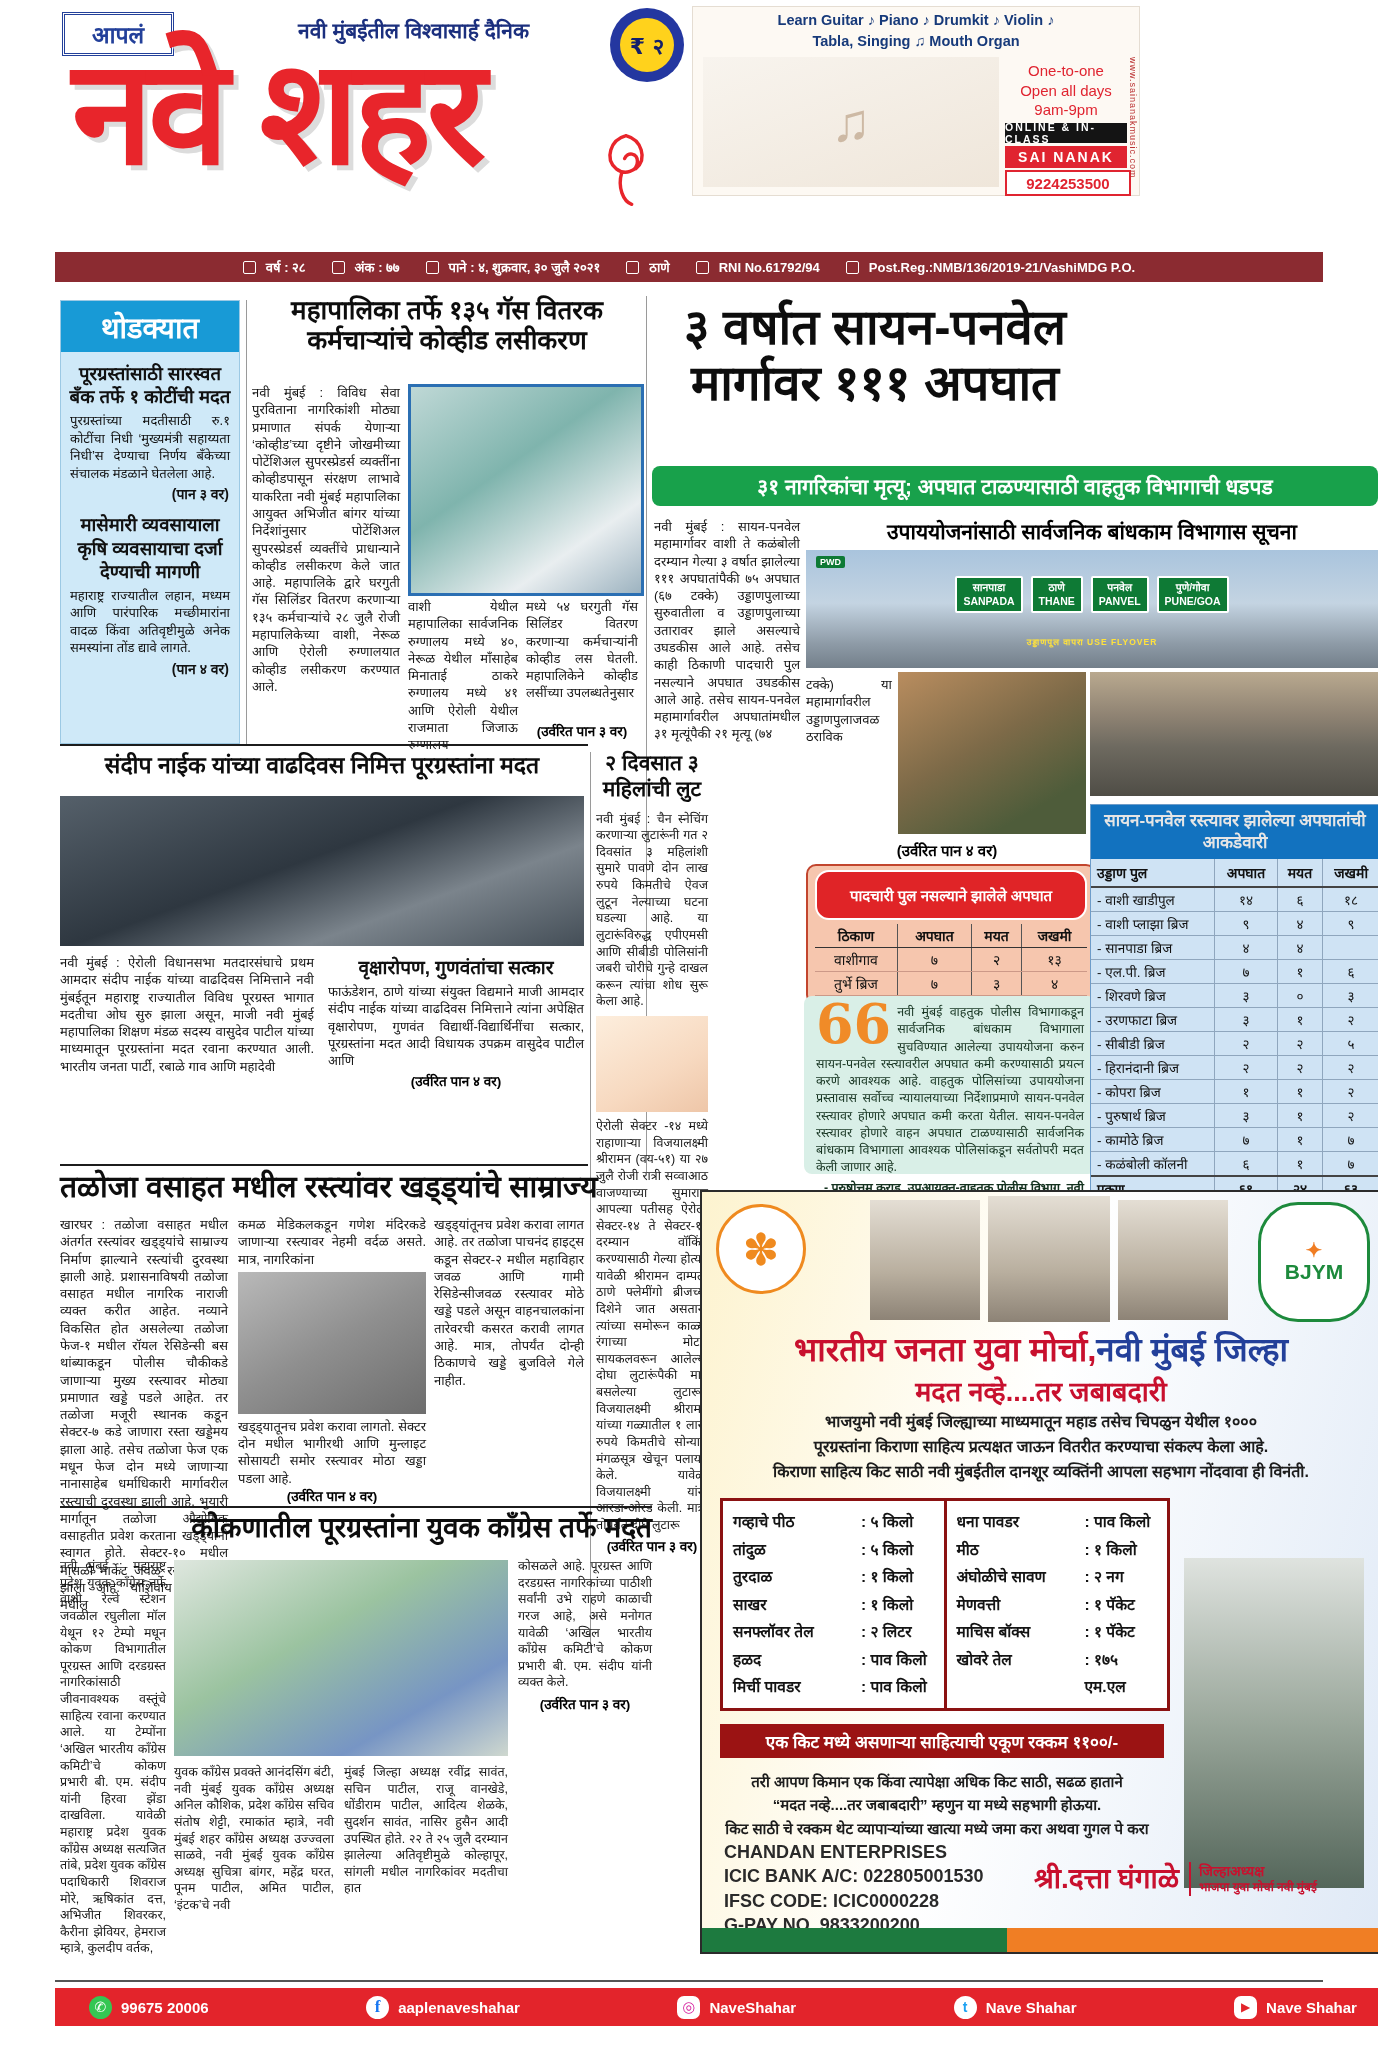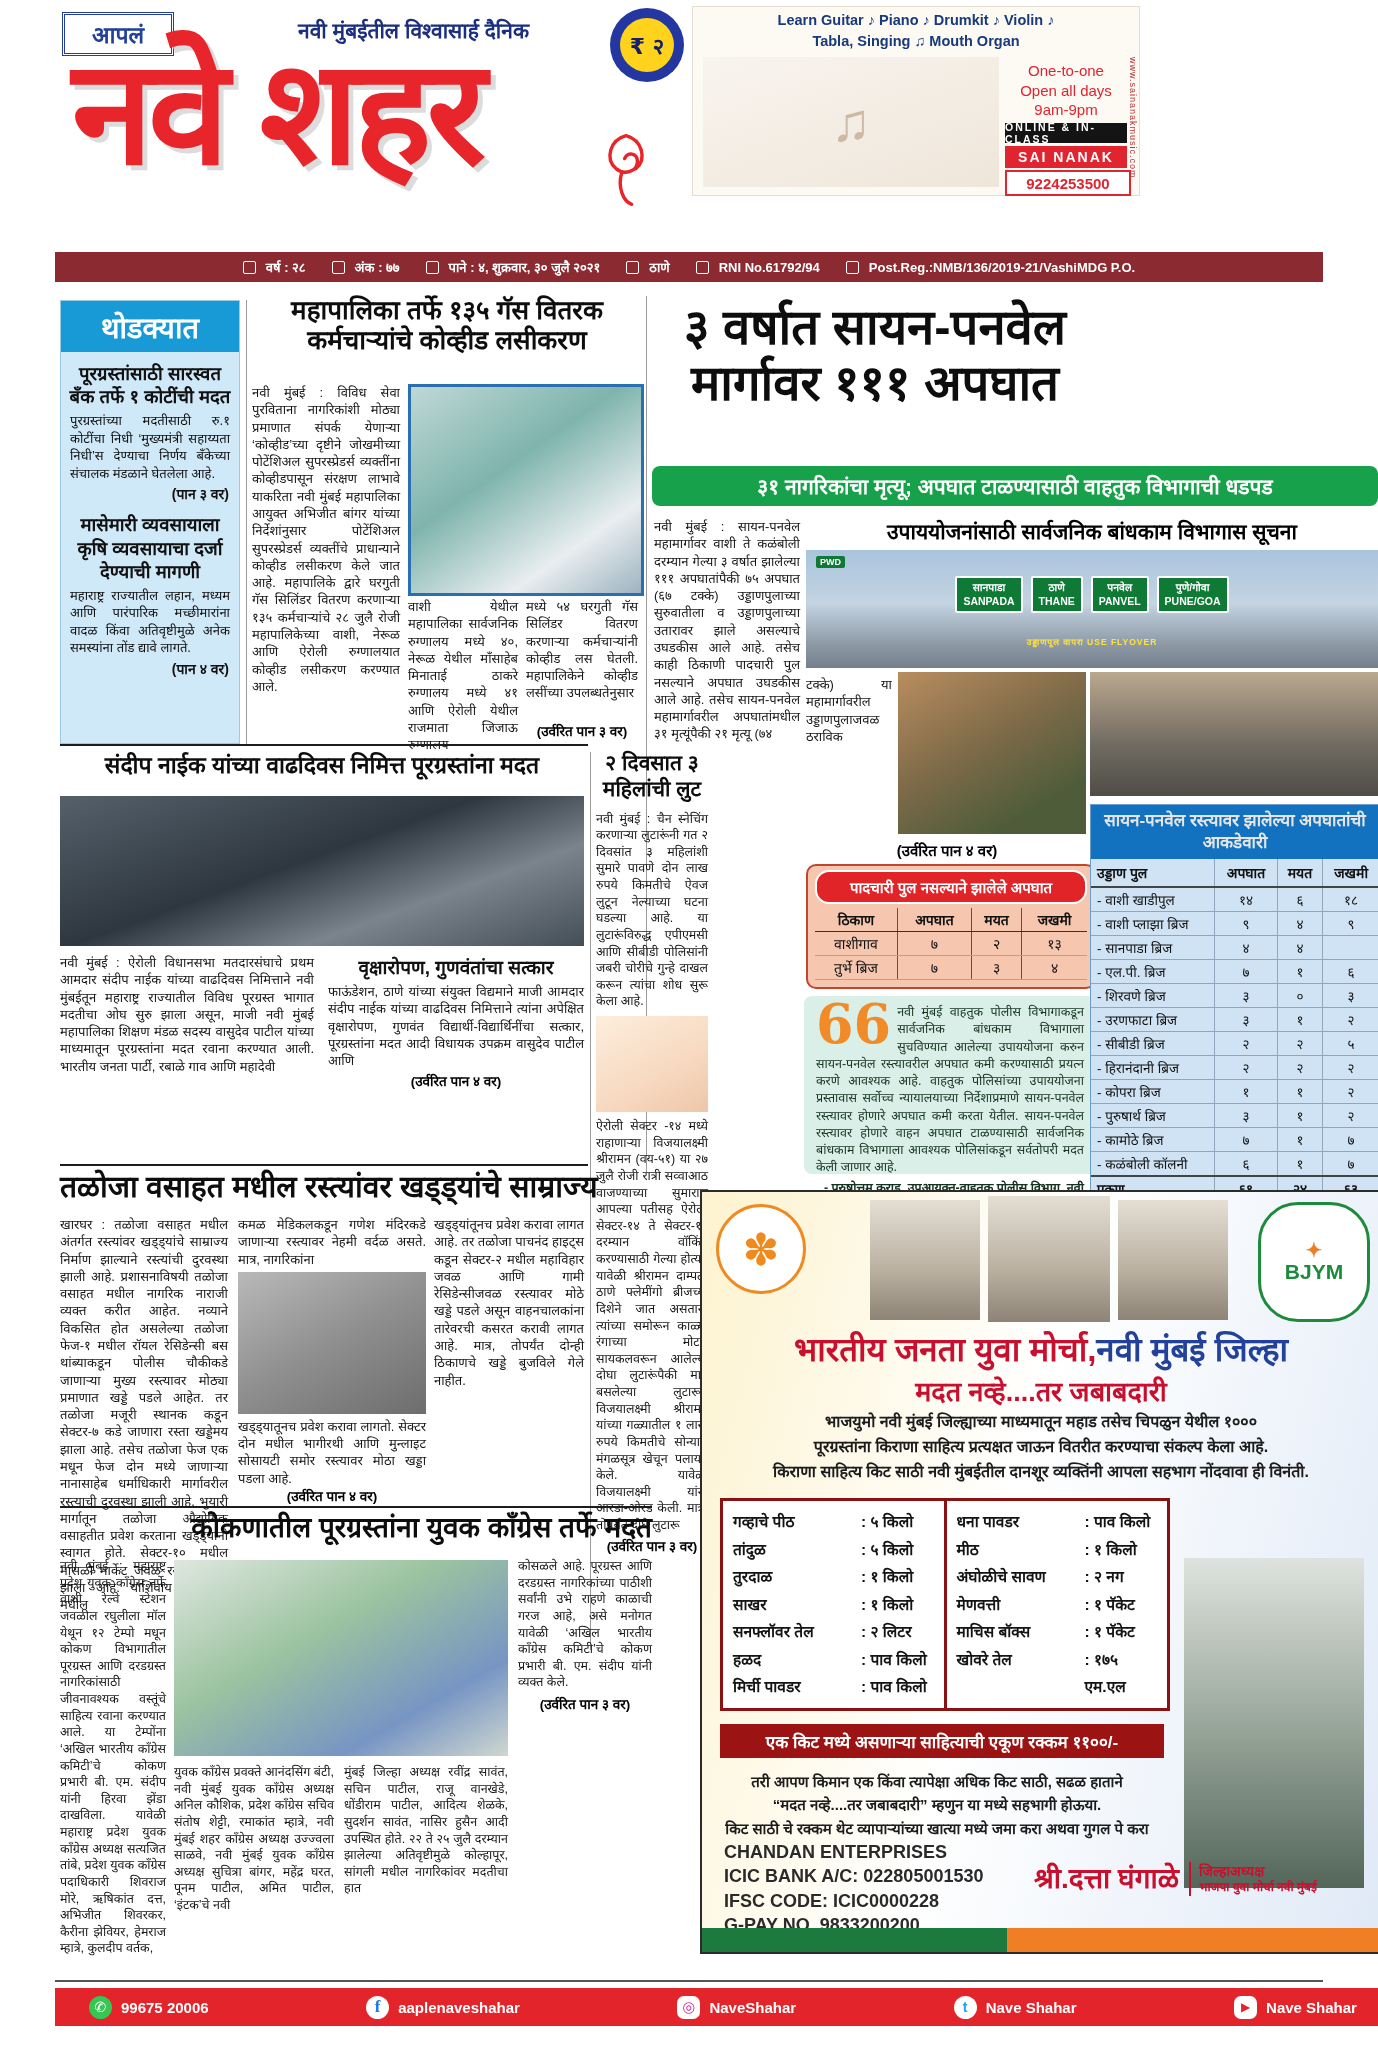--- a/index.html
+++ b/index.html
@@ -76,21 +76,21 @@
                padding:5px 4px;line-height:1.3;}
   table.stats{width:100%;border-collapse:collapse;font-size:13.5px;color:#111;}
   table.stats th{font-weight:bold;border-bottom:2px solid #444;padding:4px 6px;font-size:14px;}
   table.stats td{border-bottom:1px solid #8fa6bd;padding:2px 4px;text-align:center;height:19px;}
   table.stats td.tn,table.stats th.tn{text-align:left;padding-left:6px;}
   table.stats td+td,table.stats th+th{border-left:1px solid #8fa6bd;}
   table.stats tr.total td{font-weight:bold;border-top:2px solid #444;border-bottom:none;}
   
   .mini-wrap{background:#f6c6ae;border:2px solid #c2452e;border-radius:10px;padding:4px 7px 7px;}
   .mini-title{background:#e02427;color:#fff;border:2px solid #fff;border-radius:14px;font-weight:bold;
-              text-align:center;font-size:15px;padding:5px 2px;}
+              text-align:center;font-size:15px;padding:13px 2px;}
   table.mini{width:100%;border-collapse:collapse;font-size:14px;margin-top:4px;color:#111;}
   table.mini th{font-weight:bold;border-bottom:1px solid #333;padding:2px;}
   table.mini td{padding:2px;text-align:center;border-bottom:1px solid #c98;}
   table.mini td+td,table.mini th+th{border-left:1px solid #555;}
   
   .qbox{background:#d9efe7;border-radius:8px;padding:8px 12px 6px;font-size:12.5px;line-height:1.38;
         text-align:justify;color:#14321f;}
   .qmark{color:#f08b28;font-size:54px;font-weight:bold;line-height:.55;float:left;margin:6px 6px 0 0;
          font-family:"DejaVu Serif",serif;}
   .qattr{font-weight:bold;text-align:right;font-size:12.5px;margin-top:3px;}

